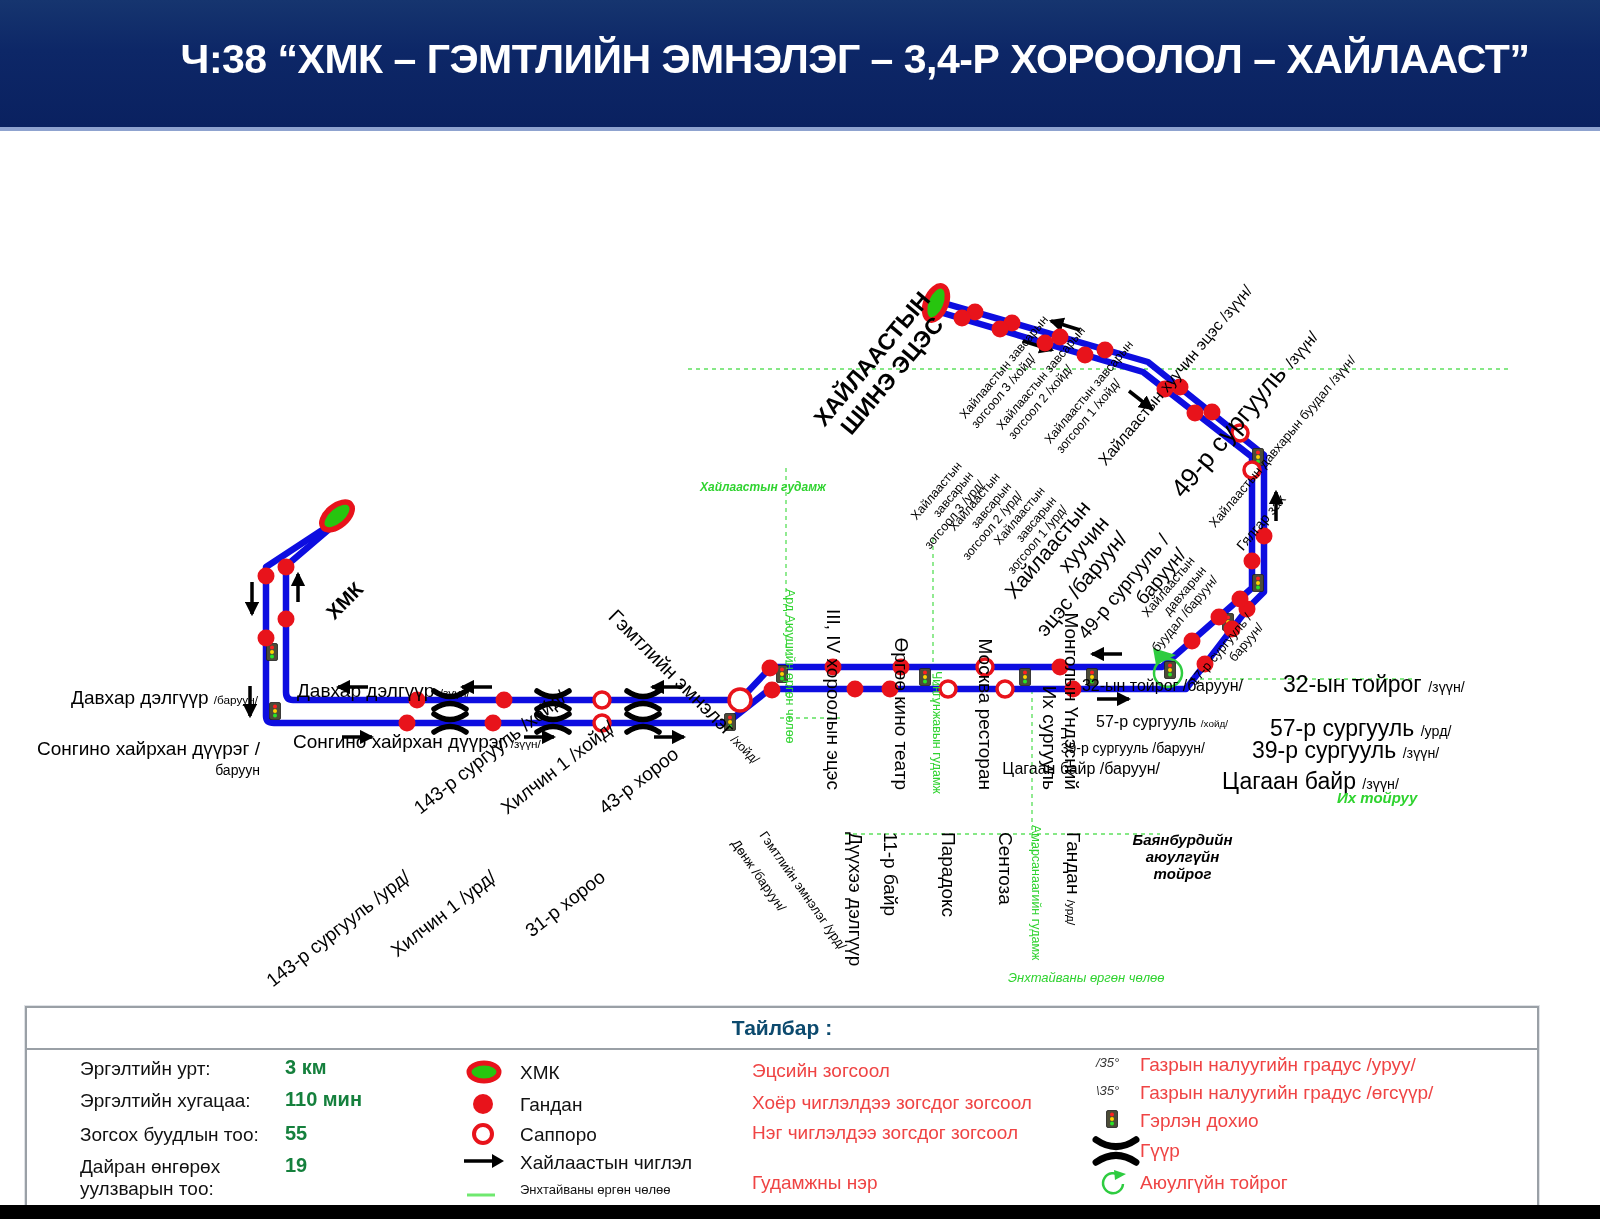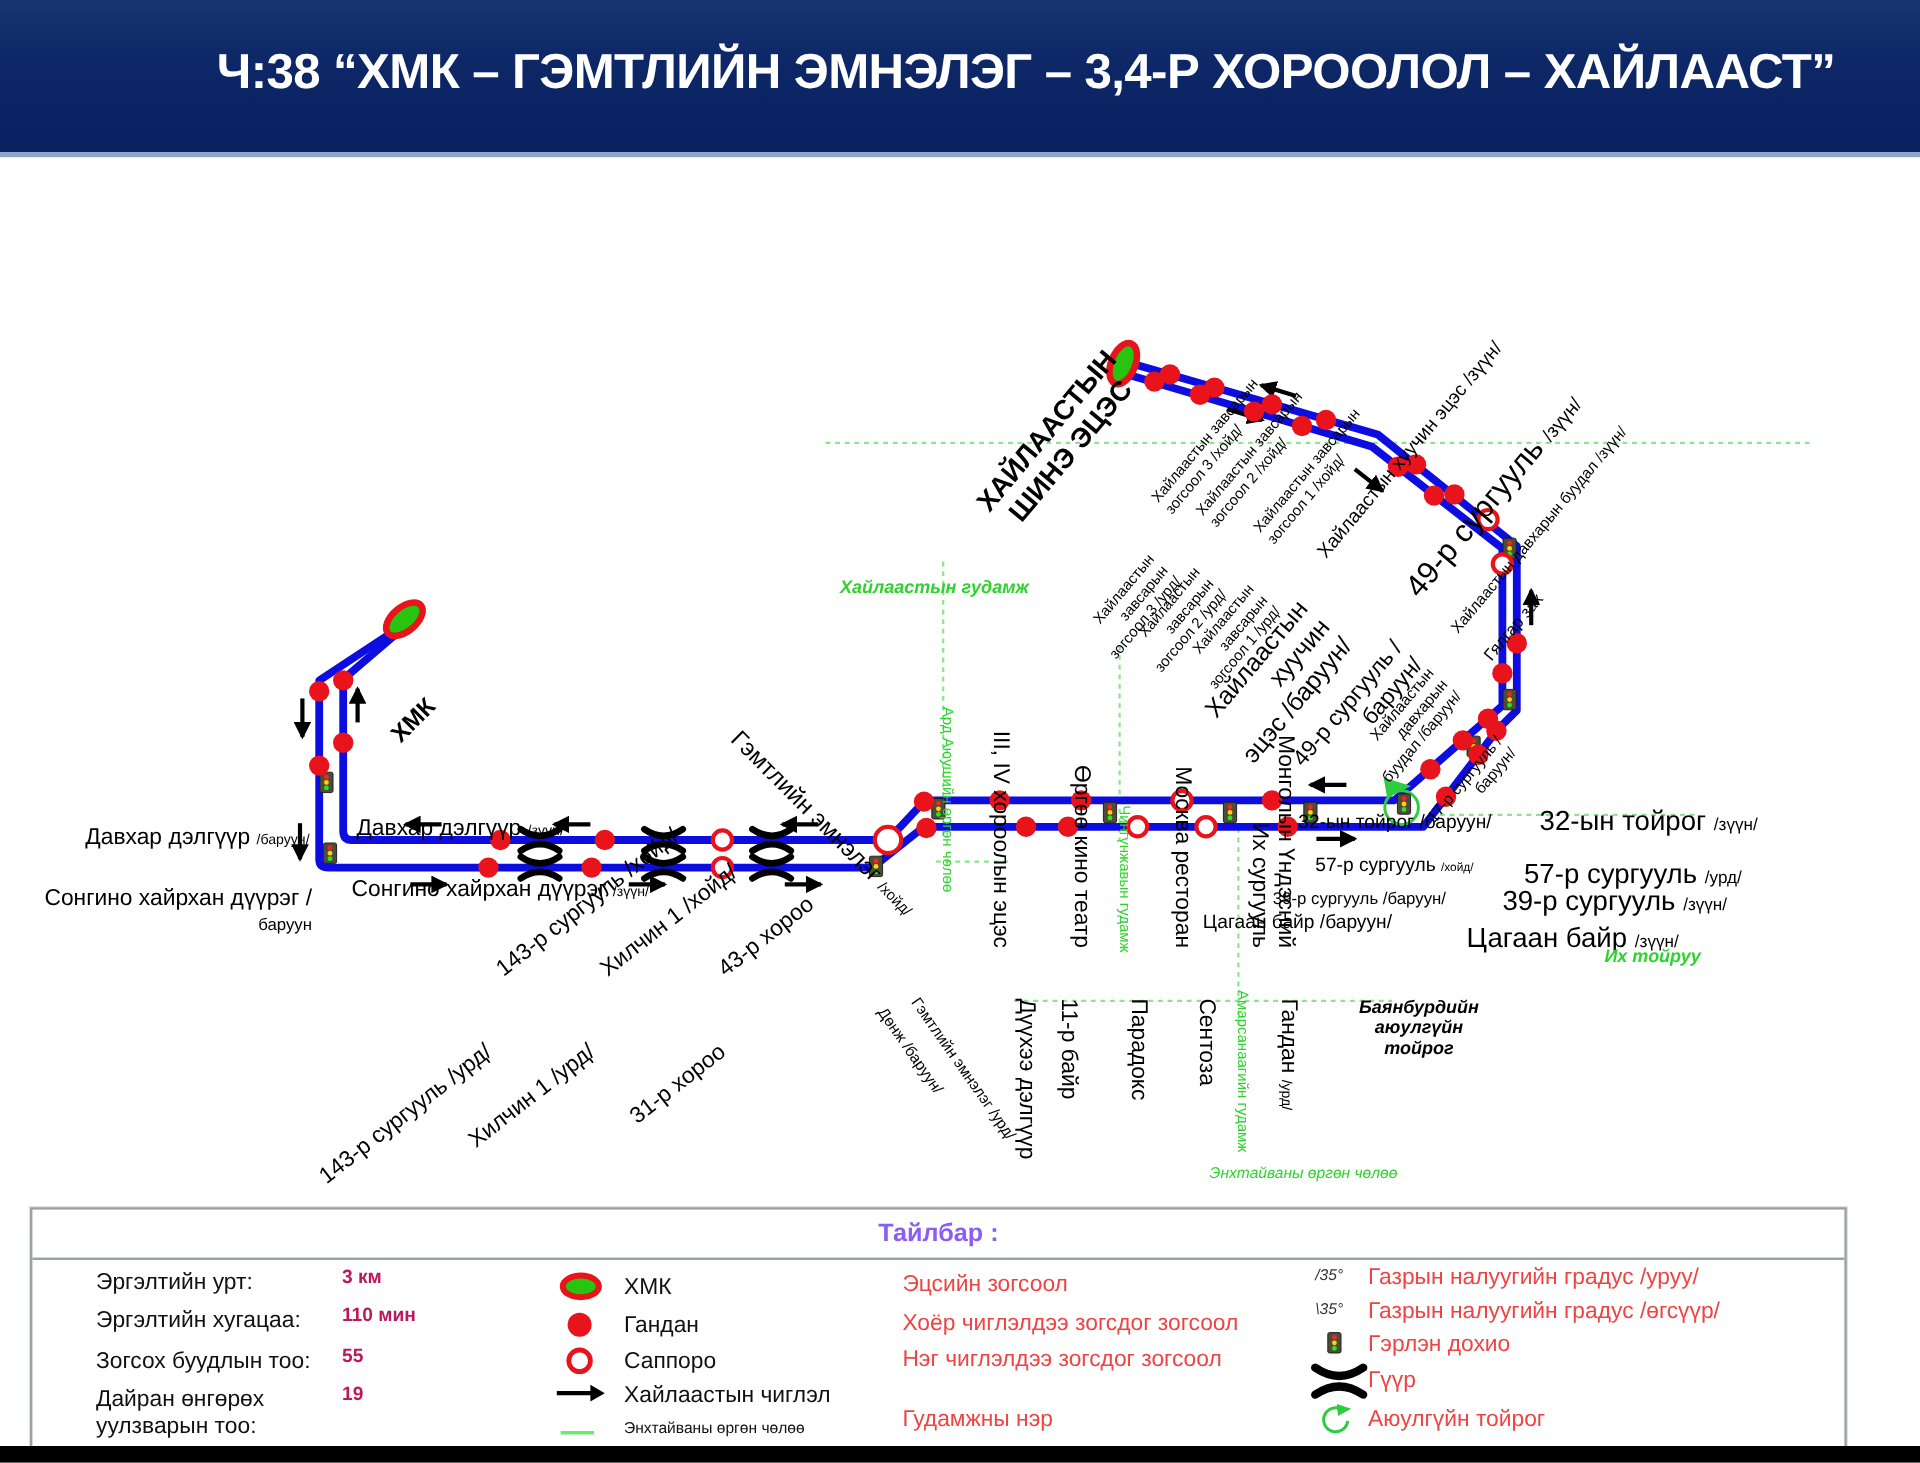--- a/index.html
+++ b/index.html
@@ -30,23 +30,23 @@
   .vB{transform:rotate(90deg);transform-origin:left top;text-align:left;white-space:pre;}
   .d50a{transform:rotate(-50deg);transform-origin:left bottom;white-space:pre;}
   .d50b{transform:rotate(-50deg);transform-origin:right top;text-align:right;white-space:pre-line;}
   .d38a{transform:rotate(-38deg);transform-origin:left bottom;white-space:pre;}
   .d38b{transform:rotate(-38deg);transform-origin:right top;text-align:right;white-space:pre;}
   .blocksfx .sfx{display:block;font-size:14px;margin-top:3px;}
   
   #legend{position:absolute;left:25px;top:1006px;width:1510px;height:197px;background:#fff;
     border:2px solid #9aa0a6;box-shadow:0 0 0 1px #dfe2e6;}
   #legend .hd{height:40px;border-bottom:2px solid #9aa0a6;display:flex;align-items:center;justify-content:center;
-    color:#8b5cf6;font-size:21px;font-weight:bold;}
+    color:#0c4a6e;font-size:21px;font-weight:bold;}
   .ll{position:absolute;font-size:19px;color:#111;white-space:pre-line;}
-  .lv{position:absolute;font-size:16px;font-weight:bold;color:#be185d;}
+  .lv{position:absolute;font-size:20px;font-weight:bold;color:#15803d;}
   .lb{position:absolute;font-size:19px;color:#ef4444;}
   .lic{position:absolute;}
   .slope{position:absolute;font-size:13px;font-style:italic;color:#333;}
   #blackbar{position:absolute;left:0;top:1205px;width:1600px;height:14px;background:#000;}
 </style>
 </head>
 <body>
 
 <div id="stage">
 
@@ -251,21 +251,21 @@
     <div class="lbl xs d50b" style="left:907px;top:353px;width:130px;">Хайлаастын завсарын
 зогсоол 1 /урд/</div>
     <div class="lbl d50b" style="left:892px;top:365px;width:185px;font-size:21px;">Хайлаастын хуучин
 эцэс /баруун/</div>
     <div class="lbl d50b" style="left:962px;top:399px;width:195px;font-size:19px;">49-р сургууль /баруун/</div>
     <div class="lbl d50b" style="left:1052px;top:423px;width:135px;font-size:13px;">Хайлаастын давхарын
 буудал /баруун/</div>
     <div class="lbl d50b" style="left:1149px;top:480px;width:95px;font-size:13px;">17-р сургууль /
 баруун/</div>
 
-    <div class="lbl green bold ital" style="left:700px;top:350px;font-size:15px;">Хайлаастын гудамж</div>
+    <div class="lbl green bold ital" style="left:700px;top:350px;font-size:12px;">Хайлаастын гудамж</div>
     <div class="lbl green vB xs" style="left:797px;top:458px;">Ард Аюушийн өргөн чөлөө</div>
     <div class="lbl green vB xs" style="left:944px;top:540px;">Чингүнжавын гудамж</div>
     <div class="lbl green vB xs" style="left:1043px;top:694px;">Амарсанаагийн гудамж</div>
     <div class="lbl green ital" style="left:1008px;top:840px;font-size:13px;">Энхтайваны өргөн чөлөө</div>
     <div class="lbl green bold ital" style="left:1337px;top:658px;font-size:15px;">Их тойруу</div>
   </div>
 
   <div id="legend">
     <div class="hd">Тайлбар :</div>
   </div>

